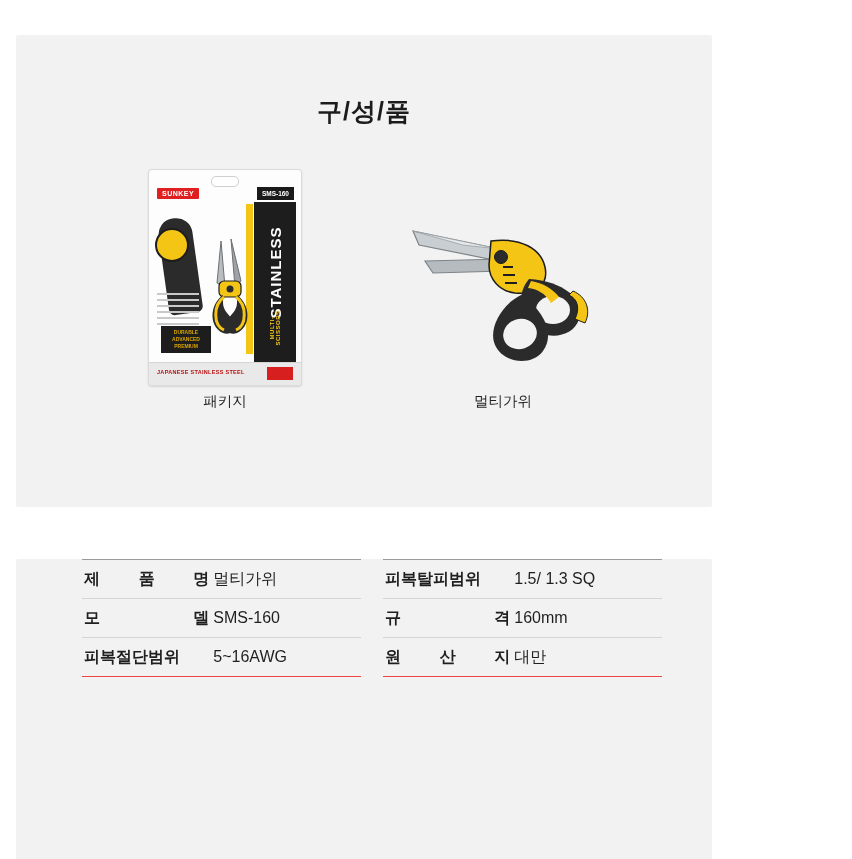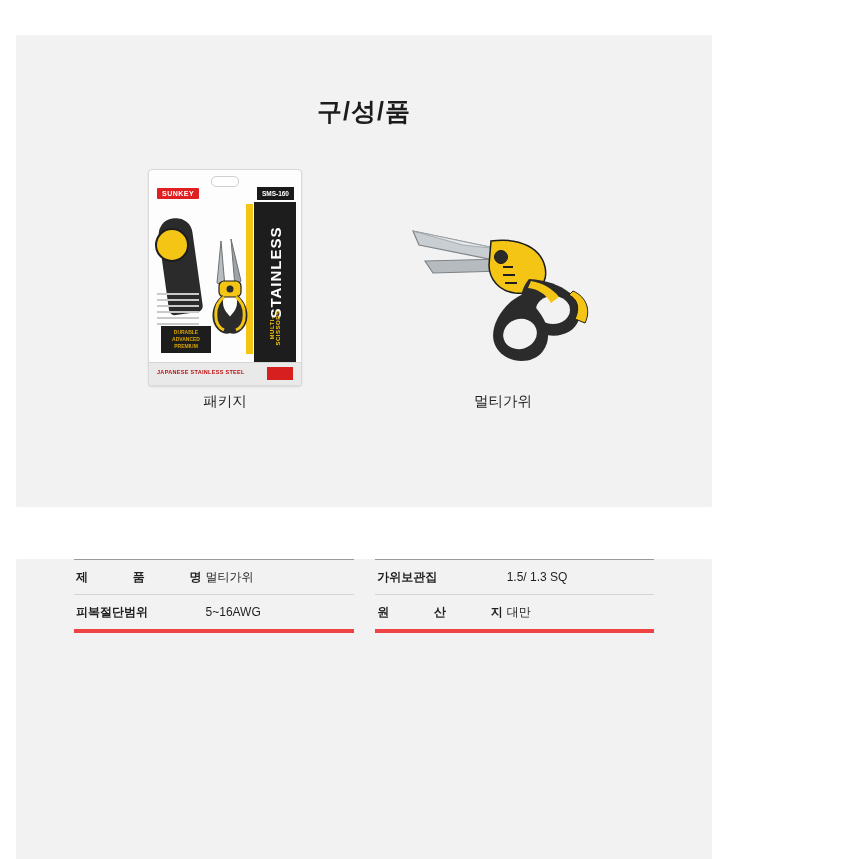--- a/index.html
+++ b/index.html
@@ -238,30 +238,31 @@
     left: 52px;
   }
 
   
   .spec-wrap {
     margin: 52px 58px 0 58px;
   }
   table.spec {
     width: 100%;
     border-collapse: collapse;
-    font-size: 12px;
+    font-size: 16px;
+    margin-left: 8px;
   }
   table.spec td {
     padding: 9px 2px 8px 2px;
     border-bottom: 1px solid #d4d4d4;
     color: #1f1f1f;
     vertical-align: middle;
   }
   table.spec tr:first-child td { border-top: 1px solid #9a9a9a; }
-  table.spec tr:last-child td { border-bottom: 4px solid #ef4444; }
+  table.spec tr:last-child td { border-bottom: 1px solid #ef4444; }
   td.lbl {
     width: 128px;
     font-weight: bold;
     text-align: justify;
     text-align-last: justify;
     padding-right: 18px;
   }
   td.val {
     width: 148px;
     padding-left: 4px;
@@ -353,22 +354,29 @@
 
   <section class="panel panel-info">
 
     <div class="spec-wrap">
       <table class="spec">
         <tbody>
           <tr>
             <td class="lbl">제 품 명</td>
             <td class="val">멀티가위</td>
             <td class="gap"></td>
-            <td class="lbl">가위보관집</td>
+            <td class="lbl">피복탈피범위</td>
             <td class="val">1.5/ 1.3 SQ</td>
+          </tr>
+          <tr>
+            <td class="lbl">모 델</td>
+            <td class="val">SMS-160</td>
+            <td class="gap"></td>
+            <td class="lbl">규 격</td>
+            <td class="val">160mm</td>
           </tr>
           <tr>
             <td class="lbl">피복절단범위</td>
             <td class="val">5~16AWG</td>
             <td class="gap"></td>
             <td class="lbl">원 산 지</td>
             <td class="val">대만</td>
           </tr>
         </tbody>
       </table>

